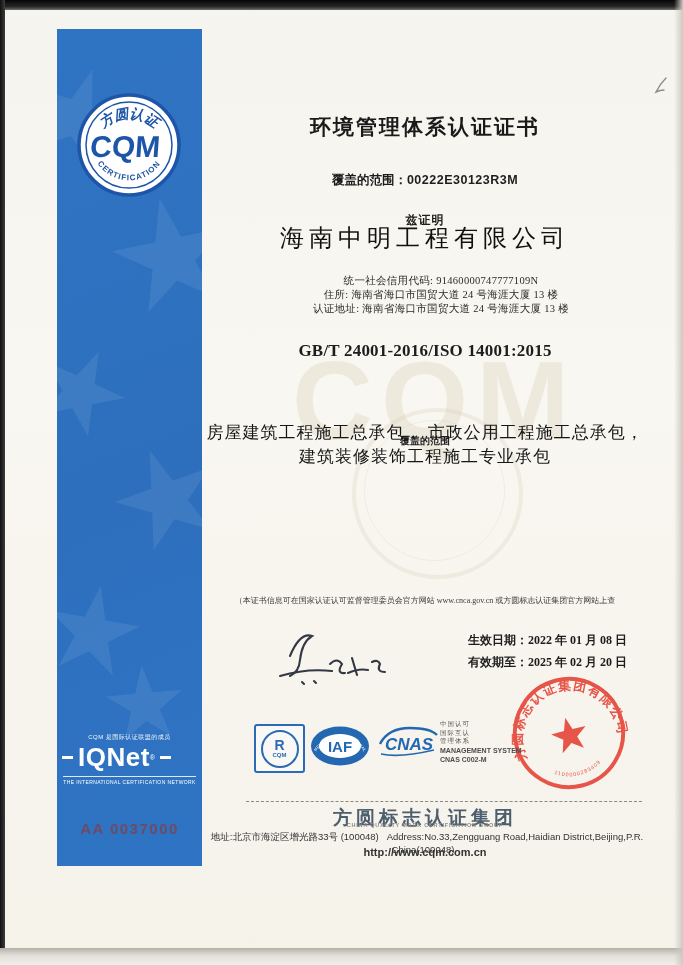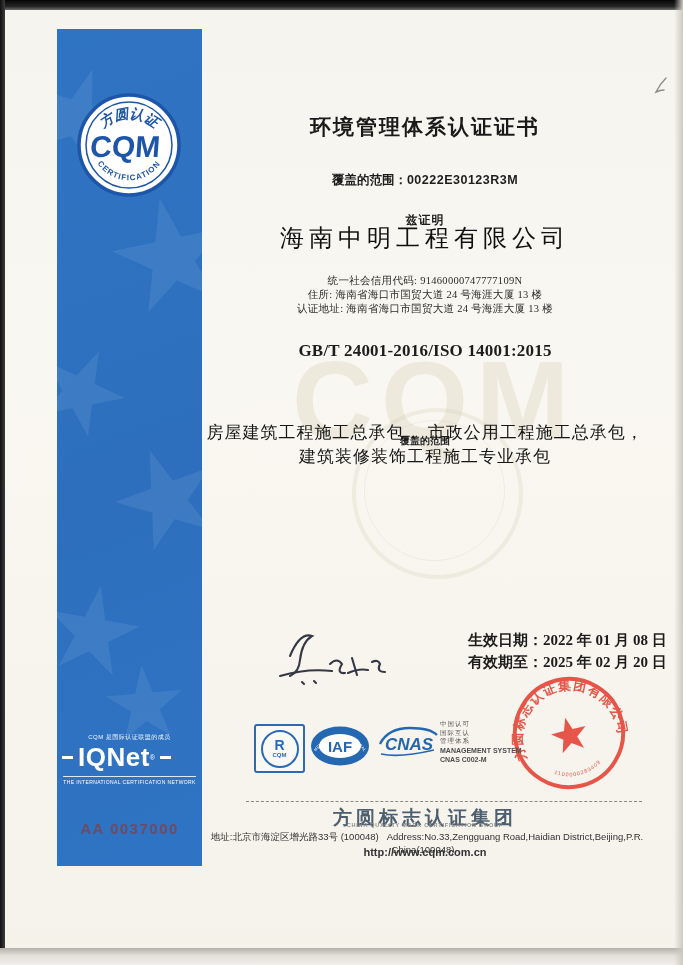--- a/index.html
+++ b/index.html
@@ -35,32 +35,32 @@
   .col{left:202px;width:446px;text-align:center;color:#1d1d1d;}
   .heading{top:46px;font-size:40px;font-weight:bold;letter-spacing:7px;
         color:#9a9a97;
         background:repeating-linear-gradient(180deg,#bdbdbb 0 2px,#8d8d8b 2px 4px,#d8d8d6 4px 5px,#99999a 5px 7px);
         -webkit-background-clip:text;background-clip:text;-webkit-text-fill-color:transparent;}
   .title{top:113px;font-size:21px;font-weight:bold;letter-spacing:2px;color:#1a1a1a;}
   .certno{top:172px;font-size:12.5px;font-weight:bold;}
   .certno .num{font-family:"Liberation Sans",sans-serif;letter-spacing:0.5px;}
   .attest{top:200px;font-size:12px;font-family:"Liberation Serif",serif;font-weight:bold;letter-spacing:1px;margin-top:12px;}
   .company{top:222px;font-size:24px;font-family:"Liberation Serif",serif;letter-spacing:5px;color:#111;}
-  .small-serif{font-family:"Liberation Serif",serif;font-size:10.5px;color:#2b2b2b;letter-spacing:0.3px;}
+  .small-serif{font-family:"Liberation Serif",serif;font-size:10.5px;color:#2b2b2b;letter-spacing:0.3px;padding-left:16px;}
   .credit{top:274px;}
   .residence{top:288px;}
   .auditaddr{top:302px;}
   .conform{top:326px;font-size:12px;font-weight:bold;font-family:"Liberation Serif",serif;}
   .standard{top:341px;font-size:17px;font-weight:bold;font-family:"Liberation Serif",serif;letter-spacing:0.2px;}
   .scopelabel{top:399px;font-size:10px;font-weight:bold;font-family:"Liberation Serif",serif;margin-top:35px;}
   .scope1{top:421px;font-size:17px;font-family:"Liberation Serif",serif;letter-spacing:1px;color:#161616;}
   .scope2{top:445px;font-size:17px;font-family:"Liberation Serif",serif;letter-spacing:1px;color:#161616;}
   .note{top:594px;font-size:8px;line-height:13px;color:#3a3a3a;font-family:"Liberation Serif",serif;}
   .dates{position:absolute;left:468px;top:629px;text-align:right;
-        font-family:"Liberation Serif",serif;font-size:15px;font-weight:bold;color:#1c1c1c;line-height:22px;}
+        font-family:"Liberation Serif",serif;font-size:12px;font-weight:bold;color:#1c1c1c;line-height:22px;}
   
   .wm-text{left:292px;top:336px;font-size:112px;font-weight:bold;letter-spacing:8px;
         color:rgba(203,196,168,0.26);font-family:"Liberation Sans",sans-serif;}
   .wm-ring{left:352px;top:408px;width:163px;height:163px;border:4px solid rgba(203,196,168,0.22);border-radius:50%;}
   .wm-ring2{left:364px;top:420px;width:139px;height:139px;border:1px solid rgba(203,196,168,0.22);border-radius:50%;}
   
   .rcqm{left:254px;top:724px;width:47px;height:45px;border:2px solid #2a6ab6;border-radius:3px;
         display:flex;align-items:center;justify-content:center;background:rgba(255,255,255,0.4);}
   .rcqm-circle{width:34px;height:34px;border:2px solid #2a6ab6;border-radius:50%;
         display:flex;flex-direction:column;align-items:center;justify-content:center;color:#2a6ab6;}
@@ -134,20 +134,21 @@
   <div class="abs col small-serif residence">住所: 海南省海口市国贸大道 24 号海涯大厦 13 楼</div>
   <div class="abs col small-serif auditaddr">认证地址: 海南省海口市国贸大道 24 号海涯大厦 13 楼</div>
 
   <div class="abs col standard">GB/T 24001-2016/ISO 14001:2015</div>
 
   <div class="abs col scopelabel">覆盖的范围</div>
   <div class="abs col scope1">房屋建筑工程施工总承包， 市政公用工程施工总承包，</div>
   <div class="abs col scope2">建筑装修装饰工程施工专业承包</div>
 
   <div class="abs col note">
+    <div>（本证书信息可在国家认证认可监督管理委员会官方网站 www.cnca.gov.cn 或方圆标志认证集团官方网站上查</div>
   </div>
 
   <svg class="abs" style="left:272px;top:626px;" width="125" height="60" viewBox="0 0 125 60">
     <g fill="none" stroke="#343845" stroke-width="2.1" stroke-linecap="round">
       <path d="M18 30 Q28 6 40 10 Q30 16 28 34 Q27 46 18 50"></path>
       <path d="M8 50 Q35 42 60 45"></path>
       <path d="M58 38 q7 -7 12 0 q-6 10 3 9"></path>
       <path d="M80 32 l5 17"></path>
       <path d="M76 47 q11 -5 20 -3"></path>
       <path d="M100 36 q6 -3 8 2 q-4 8 5 8"></path>

